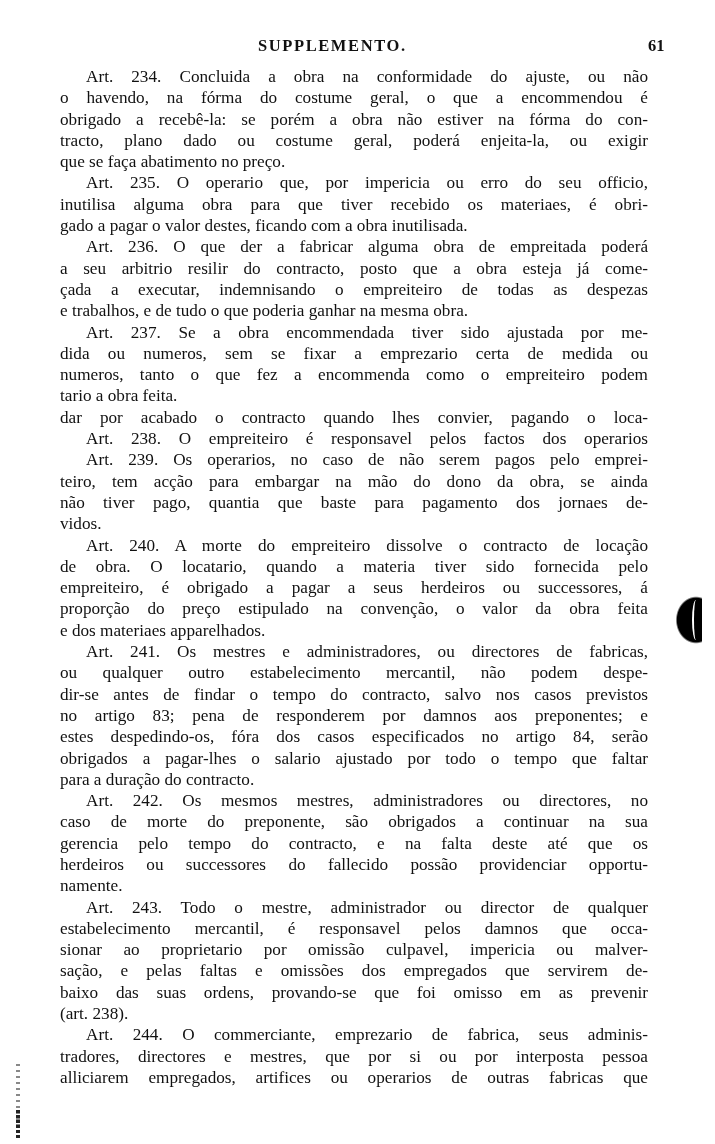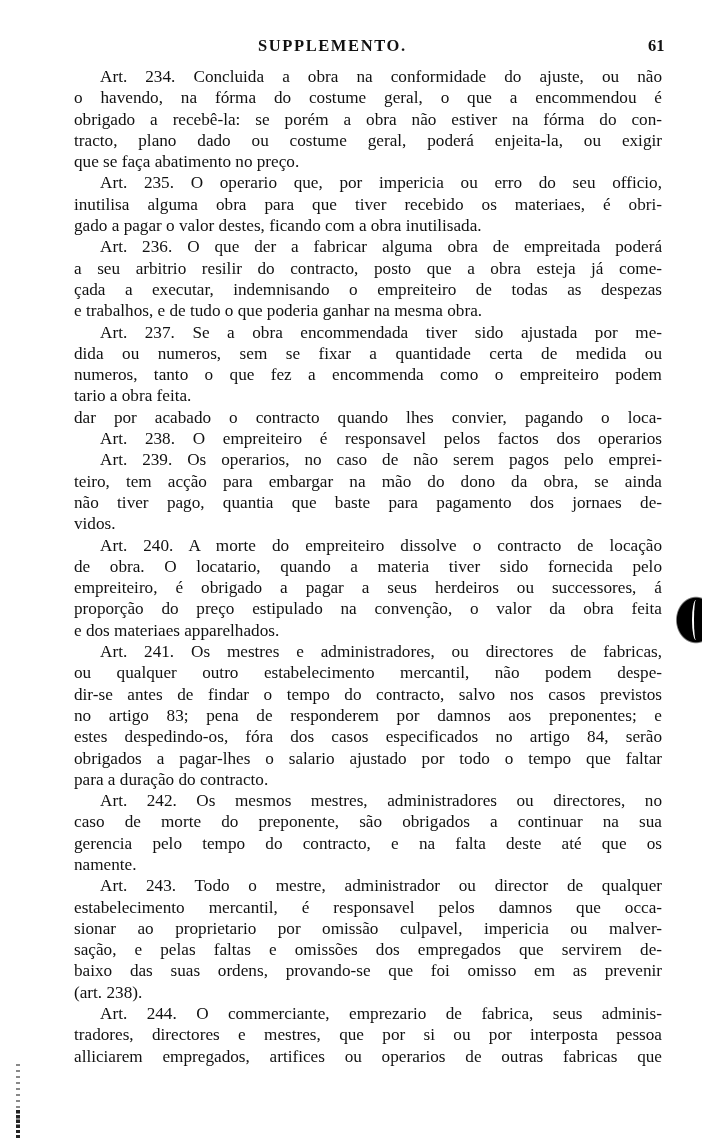--- a/index.html
+++ b/index.html
@@ -1,21 +1,21 @@
 <!DOCTYPE html>
 <html><head>
 <meta charset="utf-8">
 <style>
   html, body { margin: 0; padding: 0; background: #ffffff; }
   body { width: 715px; height: 1144px; position: relative; overflow: hidden;
          font-family: "Liberation Serif", "DejaVu Serif", serif; color: #111; }
   .header { position: absolute; top: 36px; left: 0; width: 715px; height: 22px; text-align: right; }
   .running-title { position: absolute; left: 258px; top: 0; font-weight: bold; font-size: 16.5px; letter-spacing: 1.6px; }
   .page-number { position: absolute; left: 620px; top: 0; font-weight: bold; font-size: 16.5px; margin-left: 28px; }
-  .body-text { position: absolute; top: 66px; left: 74px; width: 588px; }
+  .body-text { position: absolute; top: 66px; left: 60px; width: 588px; }
   .line { height: 21.3px; line-height: 21.3px; font-size: 17.2px; white-space: nowrap;
           text-align: justify; text-align-last: justify; overflow: visible; }
   .line.first { padding-left: 26px; }
   .line.last { text-align-last: left; }
   .art-num { }
   .edge-blot { position: absolute; left: 672px; top: 592px; width: 30px; height: 56px;
                background: radial-gradient(ellipse at 80% 50%, #000 55%, transparent 60%); }
   .edge-blot::after { content: ""; position: absolute; right: 2px; top: 8px; width: 6px; height: 40px;
                border-left: 2px solid #fff; border-radius: 50%; }
   .margin-marks { position: absolute; left: 16px; top: 1064px; width: 4px; height: 76px;
@@ -44,21 +44,21 @@
       <div class="line last"><span>gado a pagar o valor destes, ficando com a obra inutilisada.</span></div>
     </div>
     <div>
       <div class="line first"><span class="art-num">Art. 236.</span> <span>O que der a fabricar alguma obra de empreitada poderá</span></div>
       <div class="line"><span>a seu arbitrio resilir do contracto, posto que a obra esteja já come-</span></div>
       <div class="line"><span>çada a executar, indemnisando o empreiteiro de todas as despezas</span></div>
       <div class="line last"><span>e trabalhos, e de tudo o que poderia ganhar na mesma obra.</span></div>
     </div>
     <div>
       <div class="line first"><span class="art-num">Art. 237.</span> <span>Se a obra encommendada tiver sido ajustada por me-</span></div>
-      <div class="line"><span>dida ou numeros, sem se fixar a quantidade certa de medida ou</span></div>
+      <div class="line"><span>dida ou numeros, sem se fixar a emprezario certa de medida ou</span></div>
       <div class="line"><span>numeros, tanto o que fez a encommenda como o empreiteiro podem</span></div>
       <div class="line last"><span>tario a obra feita.</span></div>
       <div class="line"><span>dar por acabado o contracto quando lhes convier, pagando o loca-</span></div>
     </div>
     <div>
       <div class="line first"><span class="art-num">Art. 238.</span> <span>O empreiteiro é responsavel pelos factos dos operarios</span></div>
     </div>
     <div>
       <div class="line first"><span class="art-num">Art. 239.</span> <span>Os operarios, no caso de não serem pagos pelo emprei-</span></div>
       <div class="line"><span>teiro, tem acção para embargar na mão do dono da obra, se ainda</span></div>
@@ -78,20 +78,21 @@
       <div class="line"><span>dir-se antes de findar o tempo do contracto, salvo nos casos previstos</span></div>
       <div class="line"><span>no artigo 83; pena de responderem por damnos aos preponentes; e</span></div>
       <div class="line"><span>estes despedindo-os, fóra dos casos especificados no artigo 84, serão</span></div>
       <div class="line"><span>obrigados a pagar-lhes o salario ajustado por todo o tempo que faltar</span></div>
       <div class="line last"><span>para a duração do contracto.</span></div>
     </div>
     <div>
       <div class="line first"><span class="art-num">Art. 242.</span> <span>Os mesmos mestres, administradores ou directores, no</span></div>
       <div class="line"><span>caso de morte do preponente, são obrigados a continuar na sua</span></div>
       <div class="line"><span>gerencia pelo tempo do contracto, e na falta deste até que os</span></div>
+      <div class="line"><span>herdeiros ou successores do fallecido possão providenciar opportu-</span></div>
       <div class="line last"><span>namente.</span></div>
     </div>
     <div>
       <div class="line first"><span class="art-num">Art. 243.</span> <span>Todo o mestre, administrador ou director de qualquer</span></div>
       <div class="line"><span>estabelecimento mercantil, é responsavel pelos damnos que occa-</span></div>
       <div class="line"><span>sionar ao proprietario por omissão culpavel, impericia ou malver-</span></div>
       <div class="line"><span>sação, e pelas faltas e omissões dos empregados que servirem de-</span></div>
       <div class="line"><span>baixo das suas ordens, provando-se que foi omisso em as prevenir</span></div>
       <div class="line last"><span>(art. 238).</span></div>
     </div>

